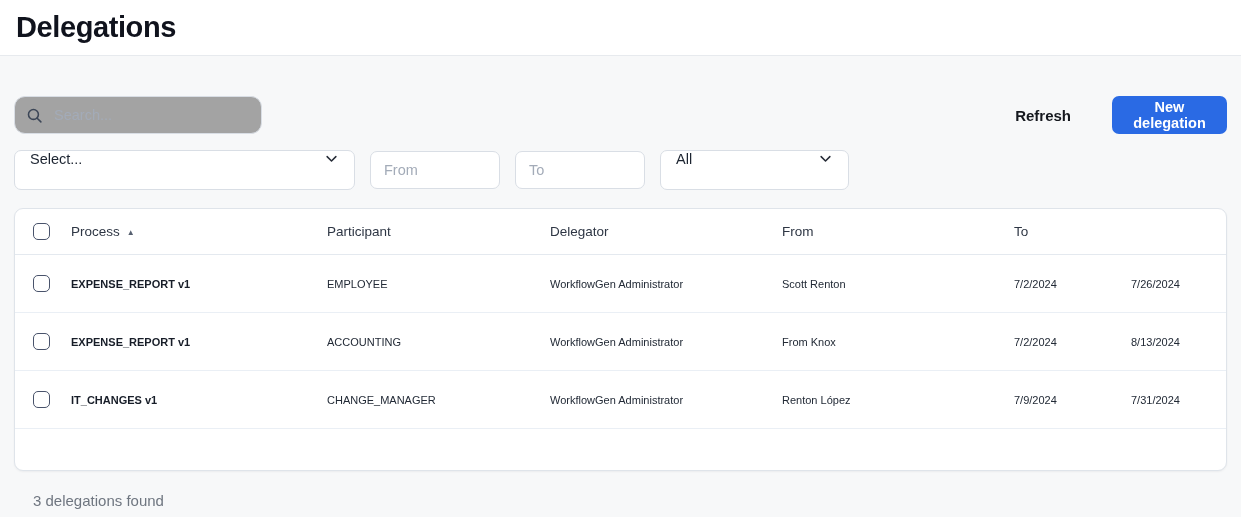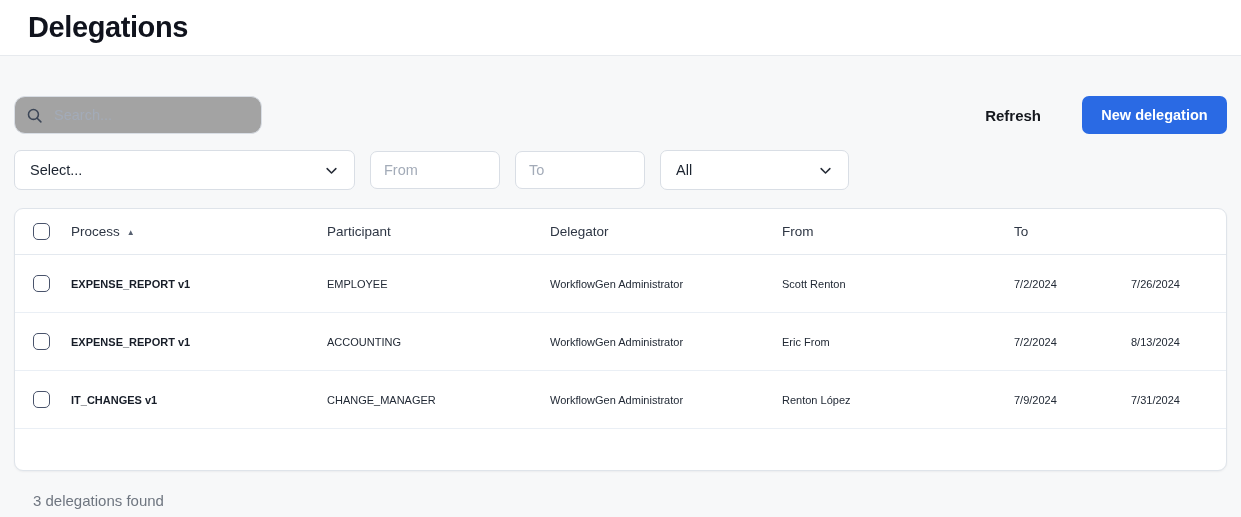--- a/index.html
+++ b/index.html
@@ -9,21 +9,21 @@
     font-family: "Liberation Sans", sans-serif;
     background: #f7f8f9;
     overflow: hidden;
     color: #1a212e;
   }
   .page-header {
     background: #ffffff;
     height: 56px;
     border-bottom: 1px solid #e7eaee;
     display: flex; align-items: center;
-    padding: 0 28px;
+    padding: 0 16px;
   }
   .page-title {
     font-size: 29px; font-weight: 700; color: #10131d;
     letter-spacing: -0.4px;
   }
   .content { padding: 0 14px; }
 
   
   .toolbar-row { display: flex; align-items: center; margin-top: 40px; height: 38px; }
   .search-box {
@@ -37,32 +37,32 @@
     flex: 1; font-size: 14.5px; color: #333; font-family: inherit; min-width: 0;
   }
   input::placeholder { color: #a3abb8; opacity: 1; }
   .refresh-btn {
     margin-left: auto; margin-right: 31px;
     background: none; border: none; cursor: pointer;
     font-family: inherit; font-size: 15px; font-weight: 600; color: #15181e;
     padding: 6px 10px;
   }
   .new-delegation-btn {
-    width: 145px; height: 38px;
+    width: 115px; height: 38px;
     background: #2a6ae4; color: #ffffff;
     border: none; border-radius: 7px; cursor: pointer;
     font-family: inherit; font-size: 14.5px; font-weight: 600;
   }
 
   
   .filter-row { display: flex; gap: 15px; margin-top: 16px; align-items: center; }
   .select-control {
     height: 40px; background: #fff;
     border: 1px solid #d9dee5; border-radius: 7px;
-    display: flex; align-items: center;
+    display: flex; align-items: flex-start;
     padding: 0 15px; font-size: 14.5px; color: #1c2430;
     cursor: pointer;
   }
   .select-process { width: 341px; }
   .select-status  { width: 189px; }
   .chevron { margin-left: auto; display: flex; }
   .date-input {
     width: 130px; height: 38px;
     background: #fff; border: 1px solid #d9dee5; border-radius: 7px;
     padding: 0 13px; font-size: 14.5px; color: #333;
@@ -167,21 +167,21 @@
       <div class="cell">7/26/2024</div>
     </div>
 
     <div class="grid-row data-row">
       <div class="checkbox-cell">
         <div class="checkbox"></div>
       </div>
       <div class="cell cell-process">EXPENSE_REPORT v1</div>
       <div class="cell">ACCOUNTING</div>
       <div class="cell">WorkflowGen Administrator</div>
-      <div class="cell">Eric From</div>
+      <div class="cell">From Knox</div>
       <div class="cell">7/2/2024</div>
       <div class="cell">8/13/2024</div>
     </div>
 
     <div class="grid-row data-row">
       <div class="checkbox-cell">
         <div class="checkbox"></div>
       </div>
       <div class="cell cell-process">IT_CHANGES v1</div>
       <div class="cell">CHANGE_MANAGER</div>

